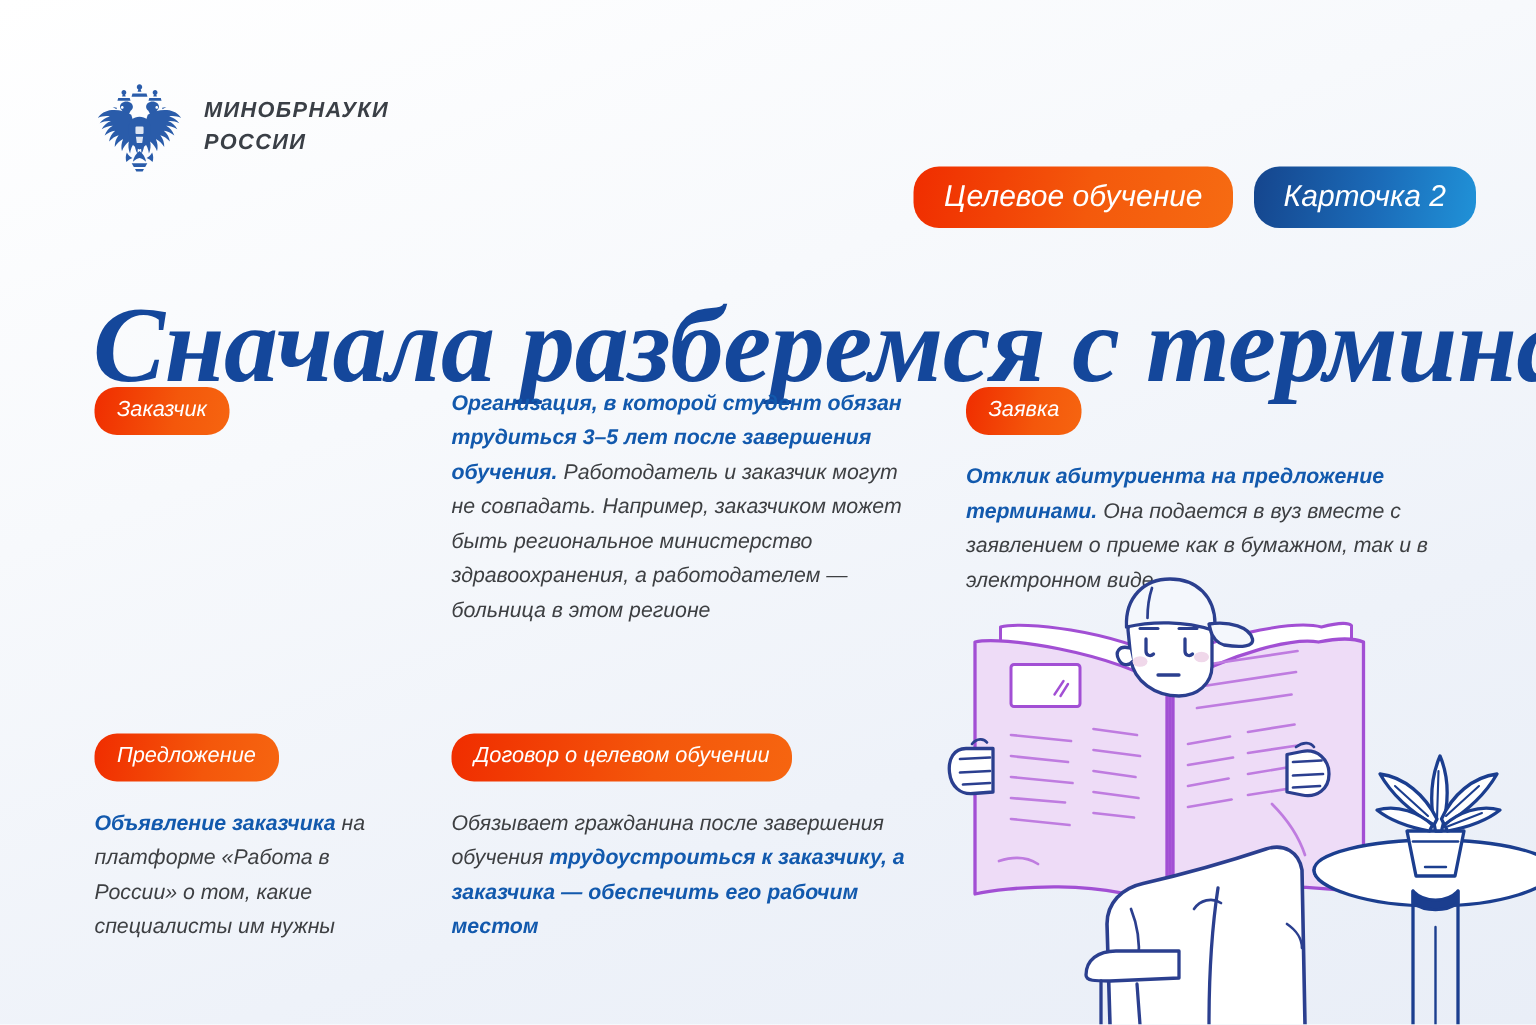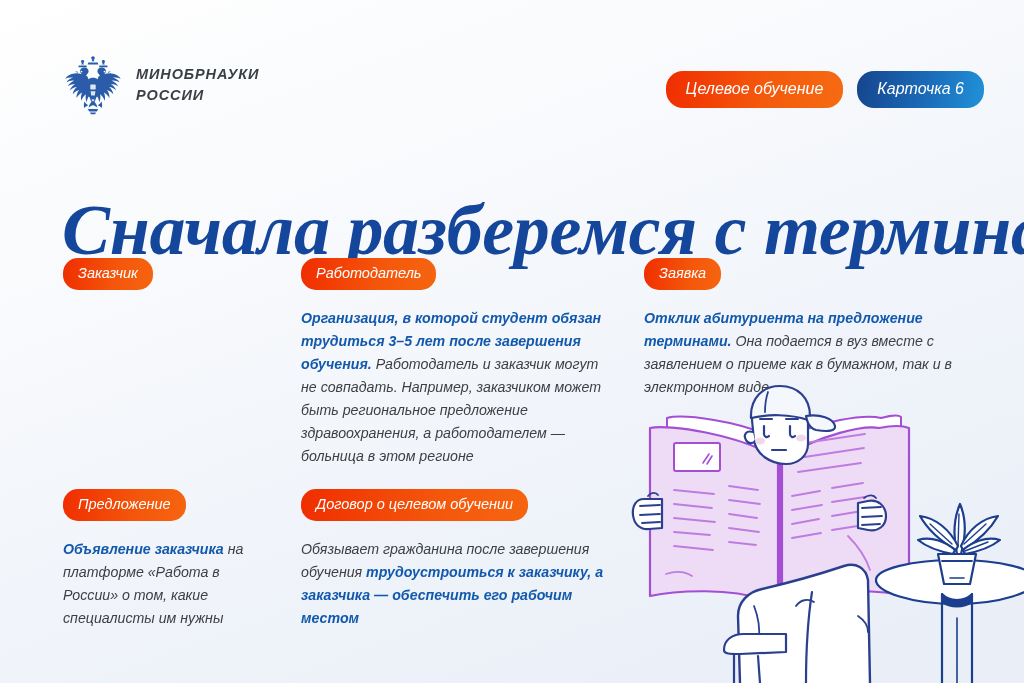--- a/index.html
+++ b/index.html
@@ -52,24 +52,25 @@
     position: absolute;
     top: 71px;
     right: 40px;
     display: flex;
     align-items: center;
     gap: 14px;
   }
   .pill {
     border-radius: 17px;
     color: #ffffff;
-    font-size: 16px;
+    font-size: 20px;
     line-height: 1;
     padding: 10px 20px 11px;
     white-space: nowrap;
+    margin-top: 40px;
   }
   .pill-orange {
     background: linear-gradient(100deg, #f02d00 0%, #f4590c 55%, #f66b12 100%);
   }
   .pill-blue {
     background: linear-gradient(100deg, #15458d 0%, #1b6bb8 55%, #2092d8 100%);
   }
 
   
   .headline {
@@ -165,32 +166,31 @@
       </g>
     </svg>
     <div class="brand-text">
       <span class="brand-line">МИНОБРНАУКИ</span>
       <span class="brand-line">РОССИИ</span>
     </div>
   </div>
 
   <div class="top-badges">
     <div class="pill pill-orange">Целевое обучение</div>
-    <div class="pill pill-blue">Карточка 6</div>
+    <div class="pill pill-blue">Карточка 2</div>
   </div>
 
   <h1 class="headline">Сначала разберемся с терминами</h1>
 
   <div class="col col-a row-1">
     <div class="tag">Заказчик</div>
   </div>
 
   <div class="col col-b row-1">
-    <div class="tag">Работодатель</div>
-    <p class="para"><b>Организация, в которой студент обязан трудиться 3–5 лет после завершения обучения.</b><span> Работодатель и заказчик могут не совпадать. Например, заказчиком может быть региональное предложение здравоохранения, а работодателем — больница в этом регионе</span></p>
+    <p class="para"><b>Организация, в которой студент обязан трудиться 3–5 лет после завершения обучения.</b><span> Работодатель и заказчик могут не совпадать. Например, заказчиком может быть региональное министерство здравоохранения, а работодателем — больница в этом регионе</span></p>
   </div>
 
   <div class="col col-c row-1">
     <div class="tag">Заявка</div>
     <p class="para"><b>Отклик абитуриента на предложение терминами.</b><span> Она подается в вуз вместе с заявлением о приеме как в бумажном, так и в электронном виде</span></p>
   </div>
 
   <div class="col col-a row-2">
     <div class="tag">Предложение</div>
     <p class="para"><b>Объявление заказчика</b><span> на платформе «Работа в России» о том, какие специалисты им нужны</span></p>

